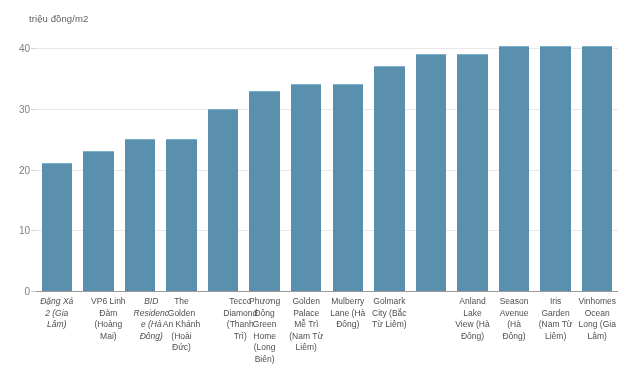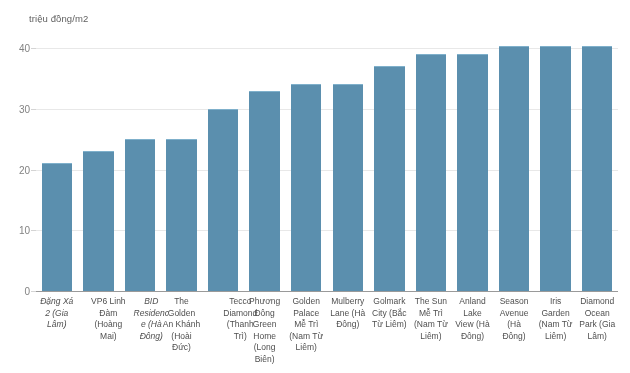--- a/index.html
+++ b/index.html
@@ -162,20 +162,19 @@
   <div class="xlabels" id="xlabels">
       <div class="xlabel" style="left: 1.5px; width: 38.5714px; font-style: italic;">Đặng Xá 2 (Gia Lâm)</div>
       <div class="xlabel" style="left: 43.0714px; width: 38.5714px; margin-left: 10px;">VP6 Linh Đàm (Hoàng Mai)</div>
       <div class="xlabel" style="left: 96px; width: 38.5714px; font-style: italic;">BID Residence (Hà Đông)</div>
       <div class="xlabel" style="left: 126.214px; width: 38.5714px;">The Golden An Khánh (Hoài Đức)</div>
       <div class="xlabel" style="left: 185px; width: 38.5714px;">Tecco Diamond (Thanh Trì)</div>
       <div class="xlabel" style="left: 209.357px; width: 38.5714px;">Phương Đông Green Home (Long Biên)</div>
       <div class="xlabel" style="left: 292.5px; width: 38.5714px;">Mulberry Lane (Hà Đông)</div>
       <div class="xlabel" style="left: 250.929px; width: 38.5714px;">Golden Palace Mễ Trì (Nam Từ Liêm)</div>
       <div class="xlabel" style="left: 334.071px; width: 38.5714px;">Golmark City (Bắc Từ Liêm)</div>
-      <div class="xlabel" style="left: 375.643px; width: 38.5714px;">The Sun Mễ Trì (Nam Từ Liêm)</div>
       <div class="xlabel" style="left: 417.214px; width: 38.5714px;">Anland Lake View (Hà Đông)</div>
       <div class="xlabel" style="left: 500.357px; width: 38.5714px;">Iris Garden (Nam Từ Liêm)</div>
       <div class="xlabel" style="left: 458.786px; width: 38.5714px;">Season Avenue (Hà Đông)</div>
-      <div class="xlabel" style="left: 541.929px; width: 38.5714px;">Diamond Ocean Park (Gia Lâm)</div>
+      <div class="xlabel" style="left: 541.929px; width: 38.5714px;">Vinhomes Ocean Long (Gia Lâm)</div>
     </div>
 
 </div>
 
 </body></html>

